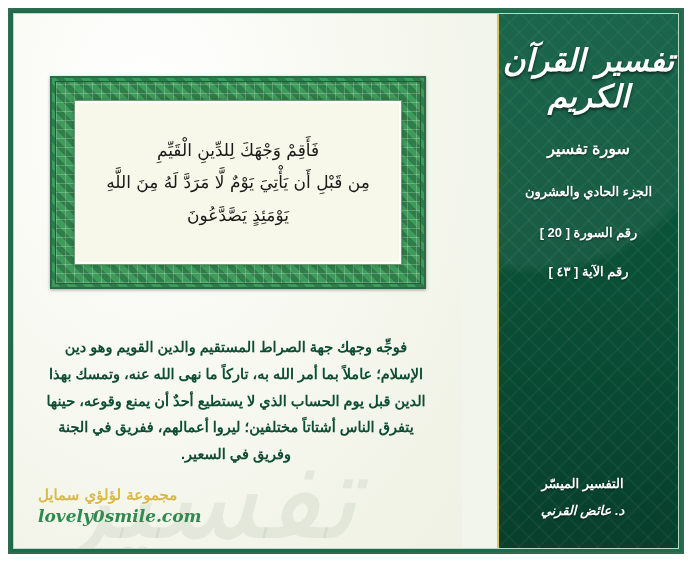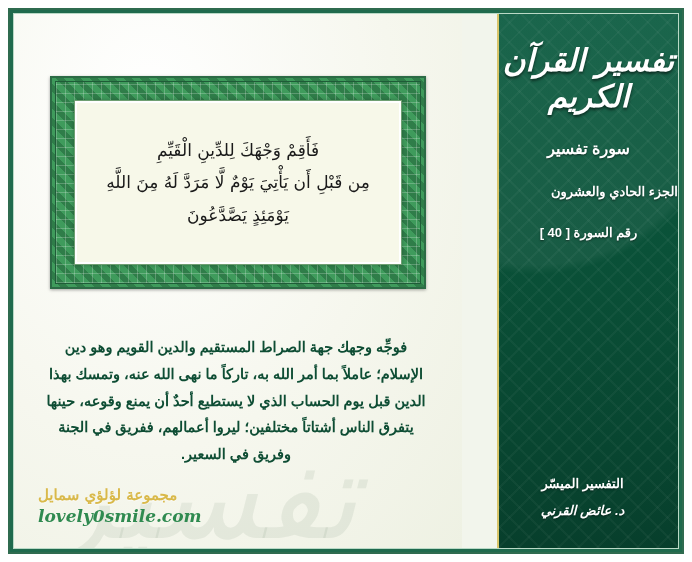--- a/index.html
+++ b/index.html
@@ -87,21 +87,20 @@
     font-size: 16px;
     font-weight: bold;
     margin-bottom: 26px;
     text-shadow: 0 1px 2px rgba(0,0,0,0.5);
   }
   #sidebar-meta .juz {
     font-size: 13px;
     font-weight: bold;
     margin-bottom: 26px;
     text-shadow: 0 1px 2px rgba(0,0,0,0.5);
-    text-align: right;
   }
   #sidebar-meta .num {
     font-size: 13px;
     font-weight: bold;
     margin-bottom: 24px;
     text-shadow: 0 1px 2px rgba(0,0,0,0.5);
   }
   #sidebar-footer {
     position: absolute;
     bottom: 30px;
@@ -261,21 +260,22 @@
           <div class="en">lovely0smile.com</div>
         </div>
       </div>
 
       <div id="sidebar">
         <div id="sidebar-title">تفسير القرآن الكريم</div>
 
         <div id="sidebar-meta">
           <div class="surah">سورة تفسير</div>
           <div class="juz">الجزء الحادي والعشرون</div>
-          <div class="num">رقم السورة [ 40 ]</div>
+          <div class="num">رقم السورة [ 20 ]</div>
+          <div class="num">رقم الآية [ ٤٣ ]</div>
         </div>
 
         <div id="sidebar-footer">
           <div class="src">التفسير الميسّر</div>
           <div class="author">د. عائض القرني</div>
         </div>
       </div>
 
     </div>
   </div>

